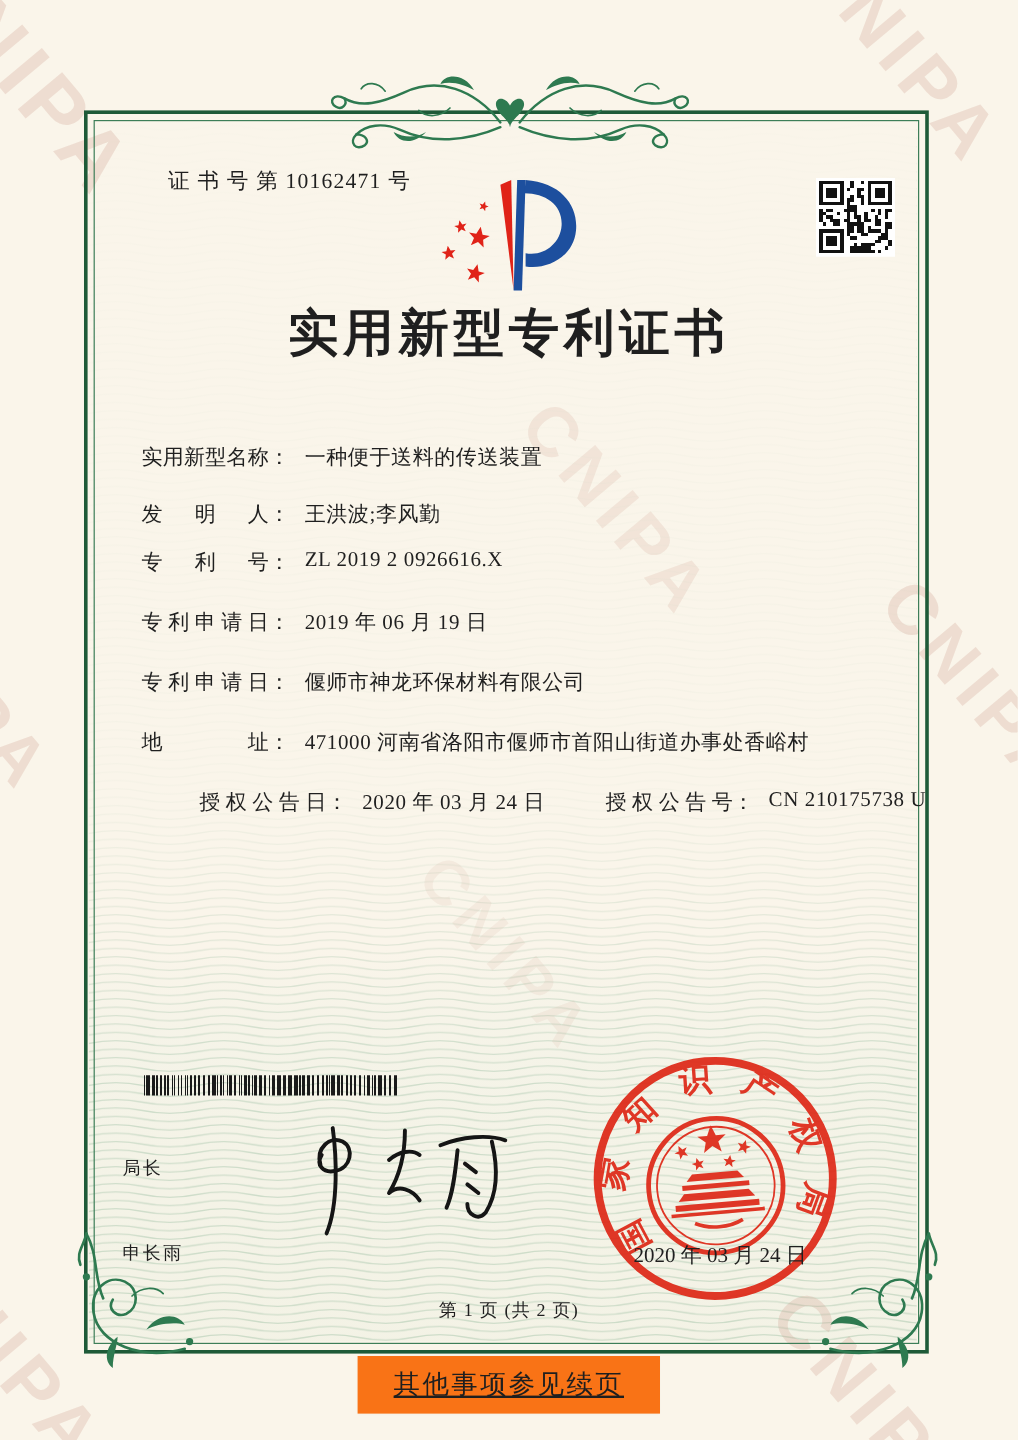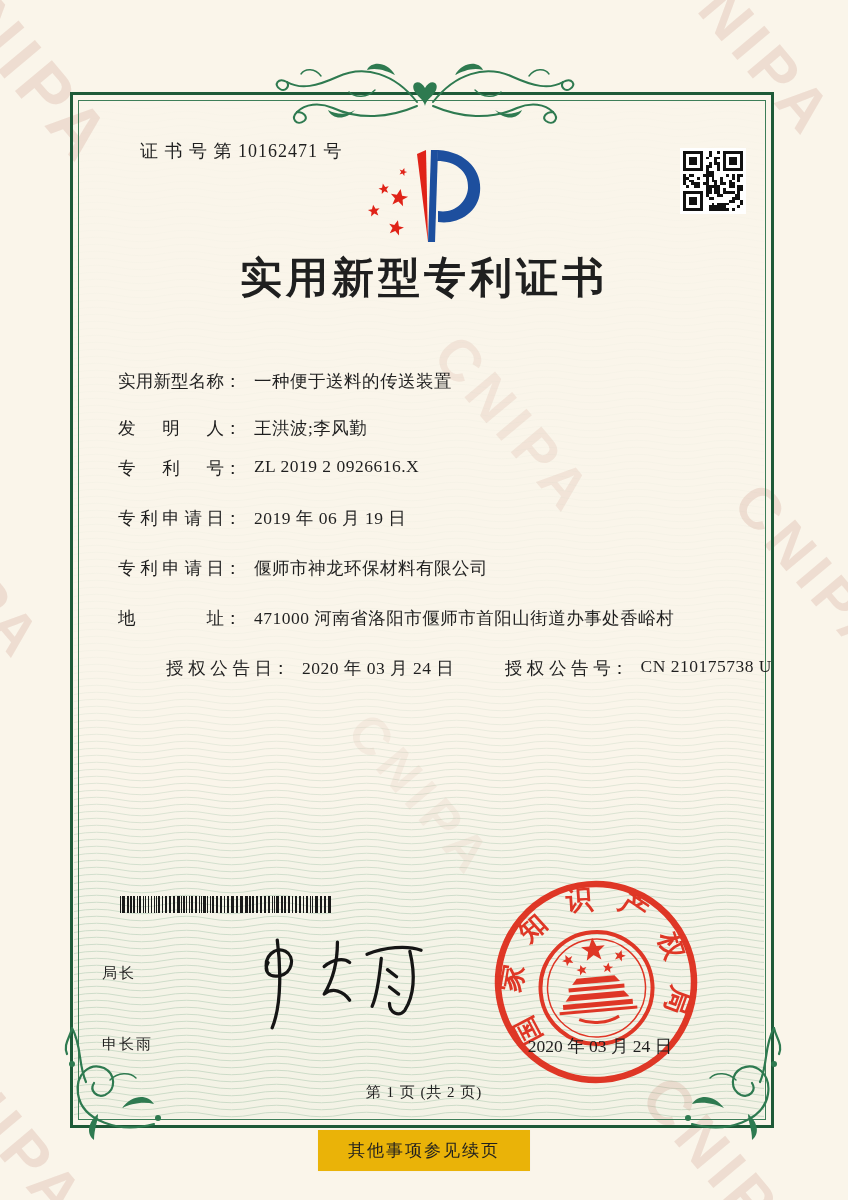--- a/index.html
+++ b/index.html
@@ -26,22 +26,22 @@
   .frow{left:118px;height:26px;font-size:17.5px;white-space:nowrap;}
   .flabel{display:inline-block;width:106px;text-align:justify;text-align-last:justify;vertical-align:top;}
   .fcolon{display:inline-block;vertical-align:top;}
   .fval{display:inline-block;margin-left:8px;vertical-align:top;letter-spacing:0.5px;}
   .pair2{display:inline-block;margin-left:46px;}
   .paras{left:118px;top:694px;width:614px;font-size:15.5px;line-height:27px;text-align:justify;}
   .paras p{margin:0;text-indent:2em;}
   .signer{left:102px;font-size:15px;letter-spacing:2px;}
   .seal-date{left:512px;top:1034px;width:176px;text-align:center;font-size:17.5px;z-index:6;font-weight:500;}
   .page-ind{left:0;top:1083px;width:848px;text-align:center;font-size:15px;letter-spacing:1px;}
-  .footer-note{left:50%;transform:translateX(-50%);top:1130px;background:#eab308;
-    padding:9px 30px;font-size:17px;letter-spacing:2px;z-index:3;box-shadow:0 0 2px rgba(0,0,0,0.04);}
+  .footer-note{left:50%;transform:translateX(-50%);top:1130px;background:#f97316;
+    padding:9px 30px;font-size:22px;letter-spacing:2px;z-index:3;box-shadow:0 0 2px rgba(0,0,0,0.04);text-decoration:underline;}
   .seal-wrap{left:490px;top:876px;width:212px;height:212px;z-index:5;transform:rotate(-5deg);opacity:0.93;}
   .sig-wrap{left:238px;top:936px;width:205px;height:102px;z-index:4;}
   .qr{left:680px;top:148px;width:66px;height:66px;z-index:3;}
   .barcode{left:120px;top:896px;width:213px;height:17px;z-index:3;}
   .logo{left:340px;top:130px;width:185px;height:128px;z-index:3;}
   .waves{left:74px;top:96px;z-index:0;}
   .flourish{left:270px;top:56px;width:310px;height:72px;z-index:2;}
   .corner{width:112px;height:118px;z-index:2;}
 </style>
 </head>

